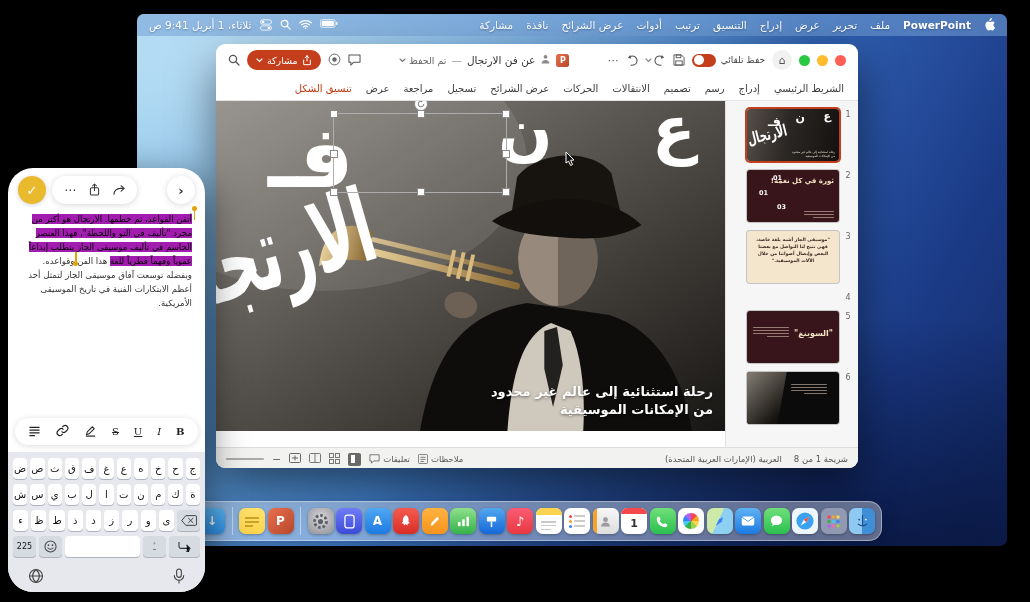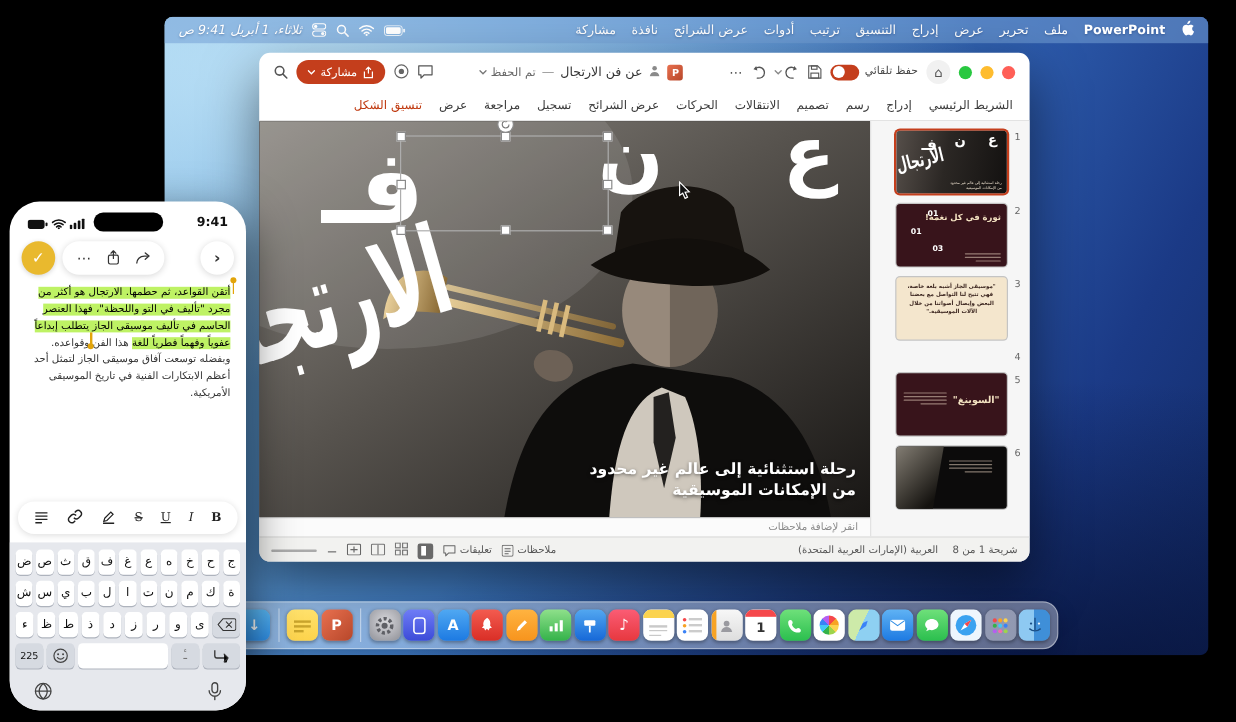--- a/index.html
+++ b/index.html
@@ -9,21 +9,21 @@
       radial-gradient(120% 90% at 12% 8%, rgba(198,232,250,.8), rgba(198,232,250,0) 55%),
       radial-gradient(110% 85% at 88% 108%, rgba(6,16,52,.85), rgba(6,16,52,0) 60%),
       linear-gradient(118deg,#93c6e9 0%,#5e9ed9 22%,#3d79c2 45%,#2b58a8 65%,#1b3a86 82%,#122a66 100%);}
   
   .menubar{position:absolute;top:0;left:0;right:0;height:22px;background:rgba(116,160,213,.55);
     display:flex;justify-content:space-between;align-items:center;direction:rtl;padding:0 12px;
     color:#fff;font-size:10.5px;text-shadow:0 1px 2px rgba(0,30,80,.35);}
   .menus{display:flex;align-items:center;gap:13px;}
   .menu-item{white-space:nowrap;cursor:default;}
   .menu-item.bold{font-weight:bold;}
-  .mstatus{display:flex;align-items:center;gap:8px;font-style:italic;}
+  .mstatus{display:flex;align-items:flex-start;gap:8px;}
   .mstatus svg{display:block;}
   
   .ppt{position:absolute;left:79px;top:30px;width:642px;height:424px;background:#fff;border-radius:9px;
     box-shadow:0 20px 45px rgba(0,0,0,.5);direction:rtl;display:flex;flex-direction:column;overflow:hidden;}
   .titlebar{height:32px;display:flex;align-items:center;gap:7px;padding:0 12px;flex:0 0 auto;}
   .tl{width:11px;height:11px;border-radius:50%;flex:0 0 auto;}
   .flex1{flex:1;}
   .circle-btn{width:20px;height:20px;border-radius:50%;background:#f1f1f1;display:flex;align-items:center;justify-content:center;
     font-size:11px;color:#555;}
   .autosave{display:flex;align-items:center;gap:5px;font-size:9px;color:#444;}
@@ -111,21 +111,21 @@
   .ip-time{font-size:10.5px;font-weight:bold;color:#111;}
   .ip-toolbar{display:flex;align-items:center;gap:6px;padding:8px 10px 0;}
   .ip-check{width:28px;height:28px;border-radius:50%;background:#e9b92e;color:#fff;display:flex;align-items:center;
     justify-content:center;font-size:13px;font-weight:bold;box-shadow:0 1px 4px rgba(0,0,0,.18);}
   .ip-pill{height:28px;border-radius:15px;background:#fff;box-shadow:0 1px 6px rgba(0,0,0,.16);display:flex;
     align-items:center;gap:12px;padding:0 12px;color:#333;}
   .ip-more{font-size:12px;letter-spacing:1px;color:#333;}
   .ip-fwd{width:28px;height:28px;border-radius:50%;background:#fff;box-shadow:0 1px 6px rgba(0,0,0,.16);
     display:flex;align-items:center;justify-content:center;font-size:13px;color:#333;font-weight:bold;}
   .ip-note{direction:rtl;text-align:right;padding:9px 13px 0;font-size:8.6px;line-height:1.62;color:#333;position:relative;}
-  .ip-note mark{background:#bef264;padding:0;}
+  .ip-note mark{background:#a21caf;padding:0;}
   .sel-dot{position:absolute;width:5px;height:5px;border-radius:50%;background:#e2a40a;}
   .sel-stem{position:absolute;width:1.5px;height:10px;background:#e2a40a;}
   .ip-format{position:absolute;top:250px;left:7px;right:7px;height:27px;border-radius:14px;background:#fff;
     box-shadow:0 1px 6px rgba(0,0,0,.14);display:flex;align-items:center;justify-content:space-around;
     padding:0 6px;color:#222;}
   .fmt-t{font-size:10px;color:#222;font-family:"DejaVu Serif",serif;}
   .ip-keyboard{position:absolute;top:284px;left:0;right:0;bottom:0;background:#e6e8ed;padding:6px 4px 0;direction:ltr;}
   .krow{display:flex;gap:3px;margin-bottom:5px;padding:0 1px;}
   .key{flex:1;height:21px;background:#fff;border-radius:4px;box-shadow:0 1px 0 rgba(70,80,100,.35);
     display:flex;align-items:center;justify-content:center;font-size:10px;color:#111;min-width:0;}
@@ -395,23 +395,20 @@
                 <svg width="8" height="8" viewBox="0 0 10 10">
                   <path d="M8.5 5A3.5 3.5 0 1 1 5 1.5" stroke="#777" fill="none" stroke-width="1.2"></path>
                   <path d="M5 0l2 1.6L5 3.2z" fill="#777"></path>
                 </svg>
               </span>
           </div>
           <span class="cursor"><svg width="11" height="16" viewBox="0 0 11 16">
                 <path d="M1 1l8 8-3.4.3 2 4.2-2 1-2-4.3L1 12z" fill="#111" stroke="#fff" stroke-width="1"></path>
               </svg></span>
         </div>
-        <div class="notes-bar">
-          <span>انقر لإضافة ملاحظات</span>
-        </div>
       </div>
     </div>
 
     <div class="statusbar">
       <div class="sb-right">
         <span>شريحة 1 من 8</span>
         <span>العربية (الإمارات العربية المتحدة)</span>
       </div>
       <div class="sb-left">
 
@@ -592,40 +589,20 @@
           <path d="M9 2v11" stroke="#1b4f86" stroke-width="1.2"></path>
           <circle cx="5.5" cy="7" r="1" fill="#1b4f86"></circle>
           <circle cx="12.5" cy="7" r="1" fill="#eef6fd"></circle>
           <path d="M4 11.5c3 2.5 7 2.5 10 0" stroke="#1b4f86" fill="none" stroke-width="1.2"></path>
         </svg>
       </span>
     </div>
 </div>
 
 <div class="iphone">
-  <div class="ip-status">
-    <div class="ip-sicons">
-      <span><svg width="17" height="8" viewBox="0 0 18 8">
-            <rect x="0" y="0" width="15" height="8" rx="2.5" fill="#111"></rect>
-            <rect x="15.8" y="2.3" width="1.8" height="3.4" rx="0.9" fill="#111"></rect>
-          </svg></span>
-      <span><svg width="12" height="9" viewBox="0 0 16 12">
-            <path d="M1 4.5C5 .8 11 .8 15 4.5M3.3 7C6 4.6 10 4.6 12.7 7M5.6 9.4C7 8.2 9 8.2 10.4 9.4" stroke="#111" stroke-width="1.8" fill="none" stroke-linecap="round"></path>
-            <circle cx="8" cy="11" r="1.2" fill="#111"></circle>
-          </svg></span>
-      <span><svg width="13" height="9" viewBox="0 0 13 9">
-            <rect x="0" y="5.2" width="2.2" height="3.8" rx="0.8" fill="#111"></rect>
-            <rect x="3.4" y="3.6" width="2.2" height="5.4" rx="0.8" fill="#111"></rect>
-            <rect x="6.8" y="1.8" width="2.2" height="7.2" rx="0.8" fill="#111"></rect>
-            <rect x="10.2" y="0" width="2.2" height="9" rx="0.8" fill="#111"></rect>
-          </svg></span>
-    </div>
-    <span class="island"></span>
-    <span class="ip-time">9:41</span>
-  </div>
   <div class="ip-toolbar">
     <span class="ip-check">✓</span>
     <span class="ip-pill">
       <span class="ip-more">⋯</span>
       <span><svg width="11" height="13" viewBox="0 0 12 14">
             <rect x="1.5" y="5" width="9" height="8" rx="1.5" stroke="#333" fill="none" stroke-width="1.1"></rect>
             <path d="M6 1v7M6 1L3.8 3.2M6 1l2.2 2.2" stroke="#333" stroke-width="1.1" fill="none" stroke-linecap="round"></path>
           </svg></span>
       <span><svg width="13" height="11" viewBox="0 0 14 12">
             <path d="M2 10.5c0-4 3-6.8 7-6.8h3.5" stroke="#333" stroke-width="1.2" fill="none"></path>

